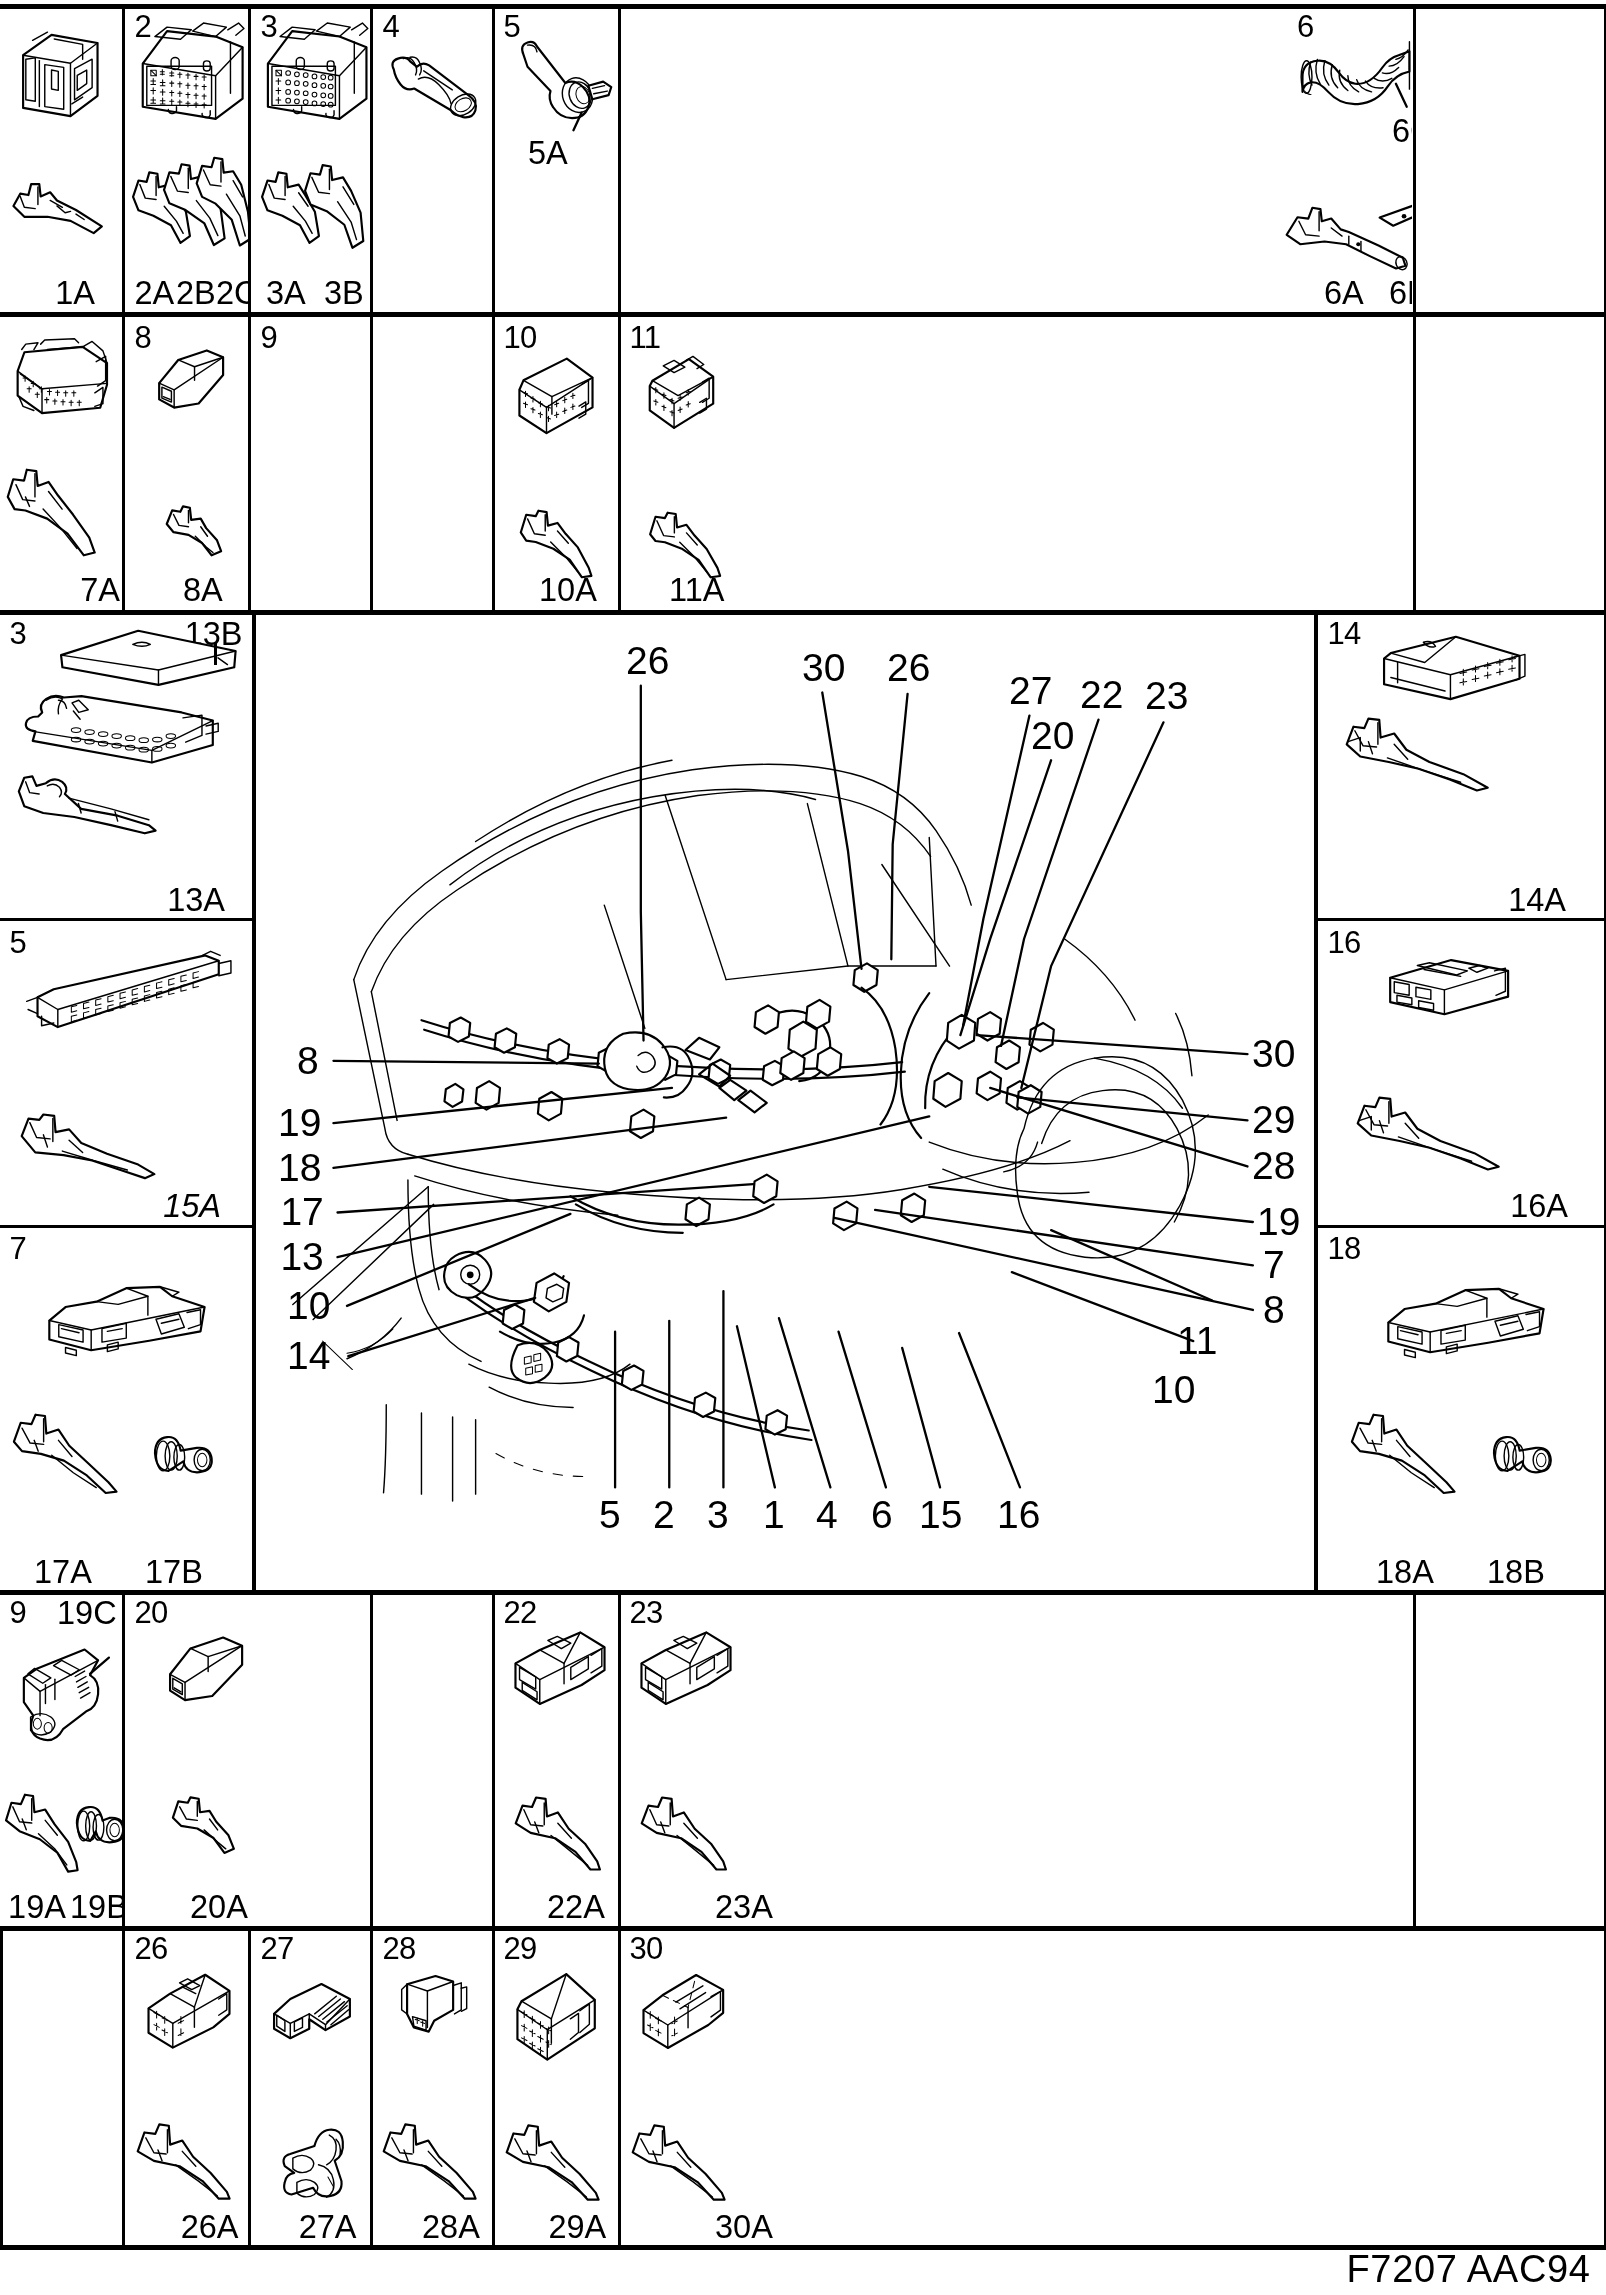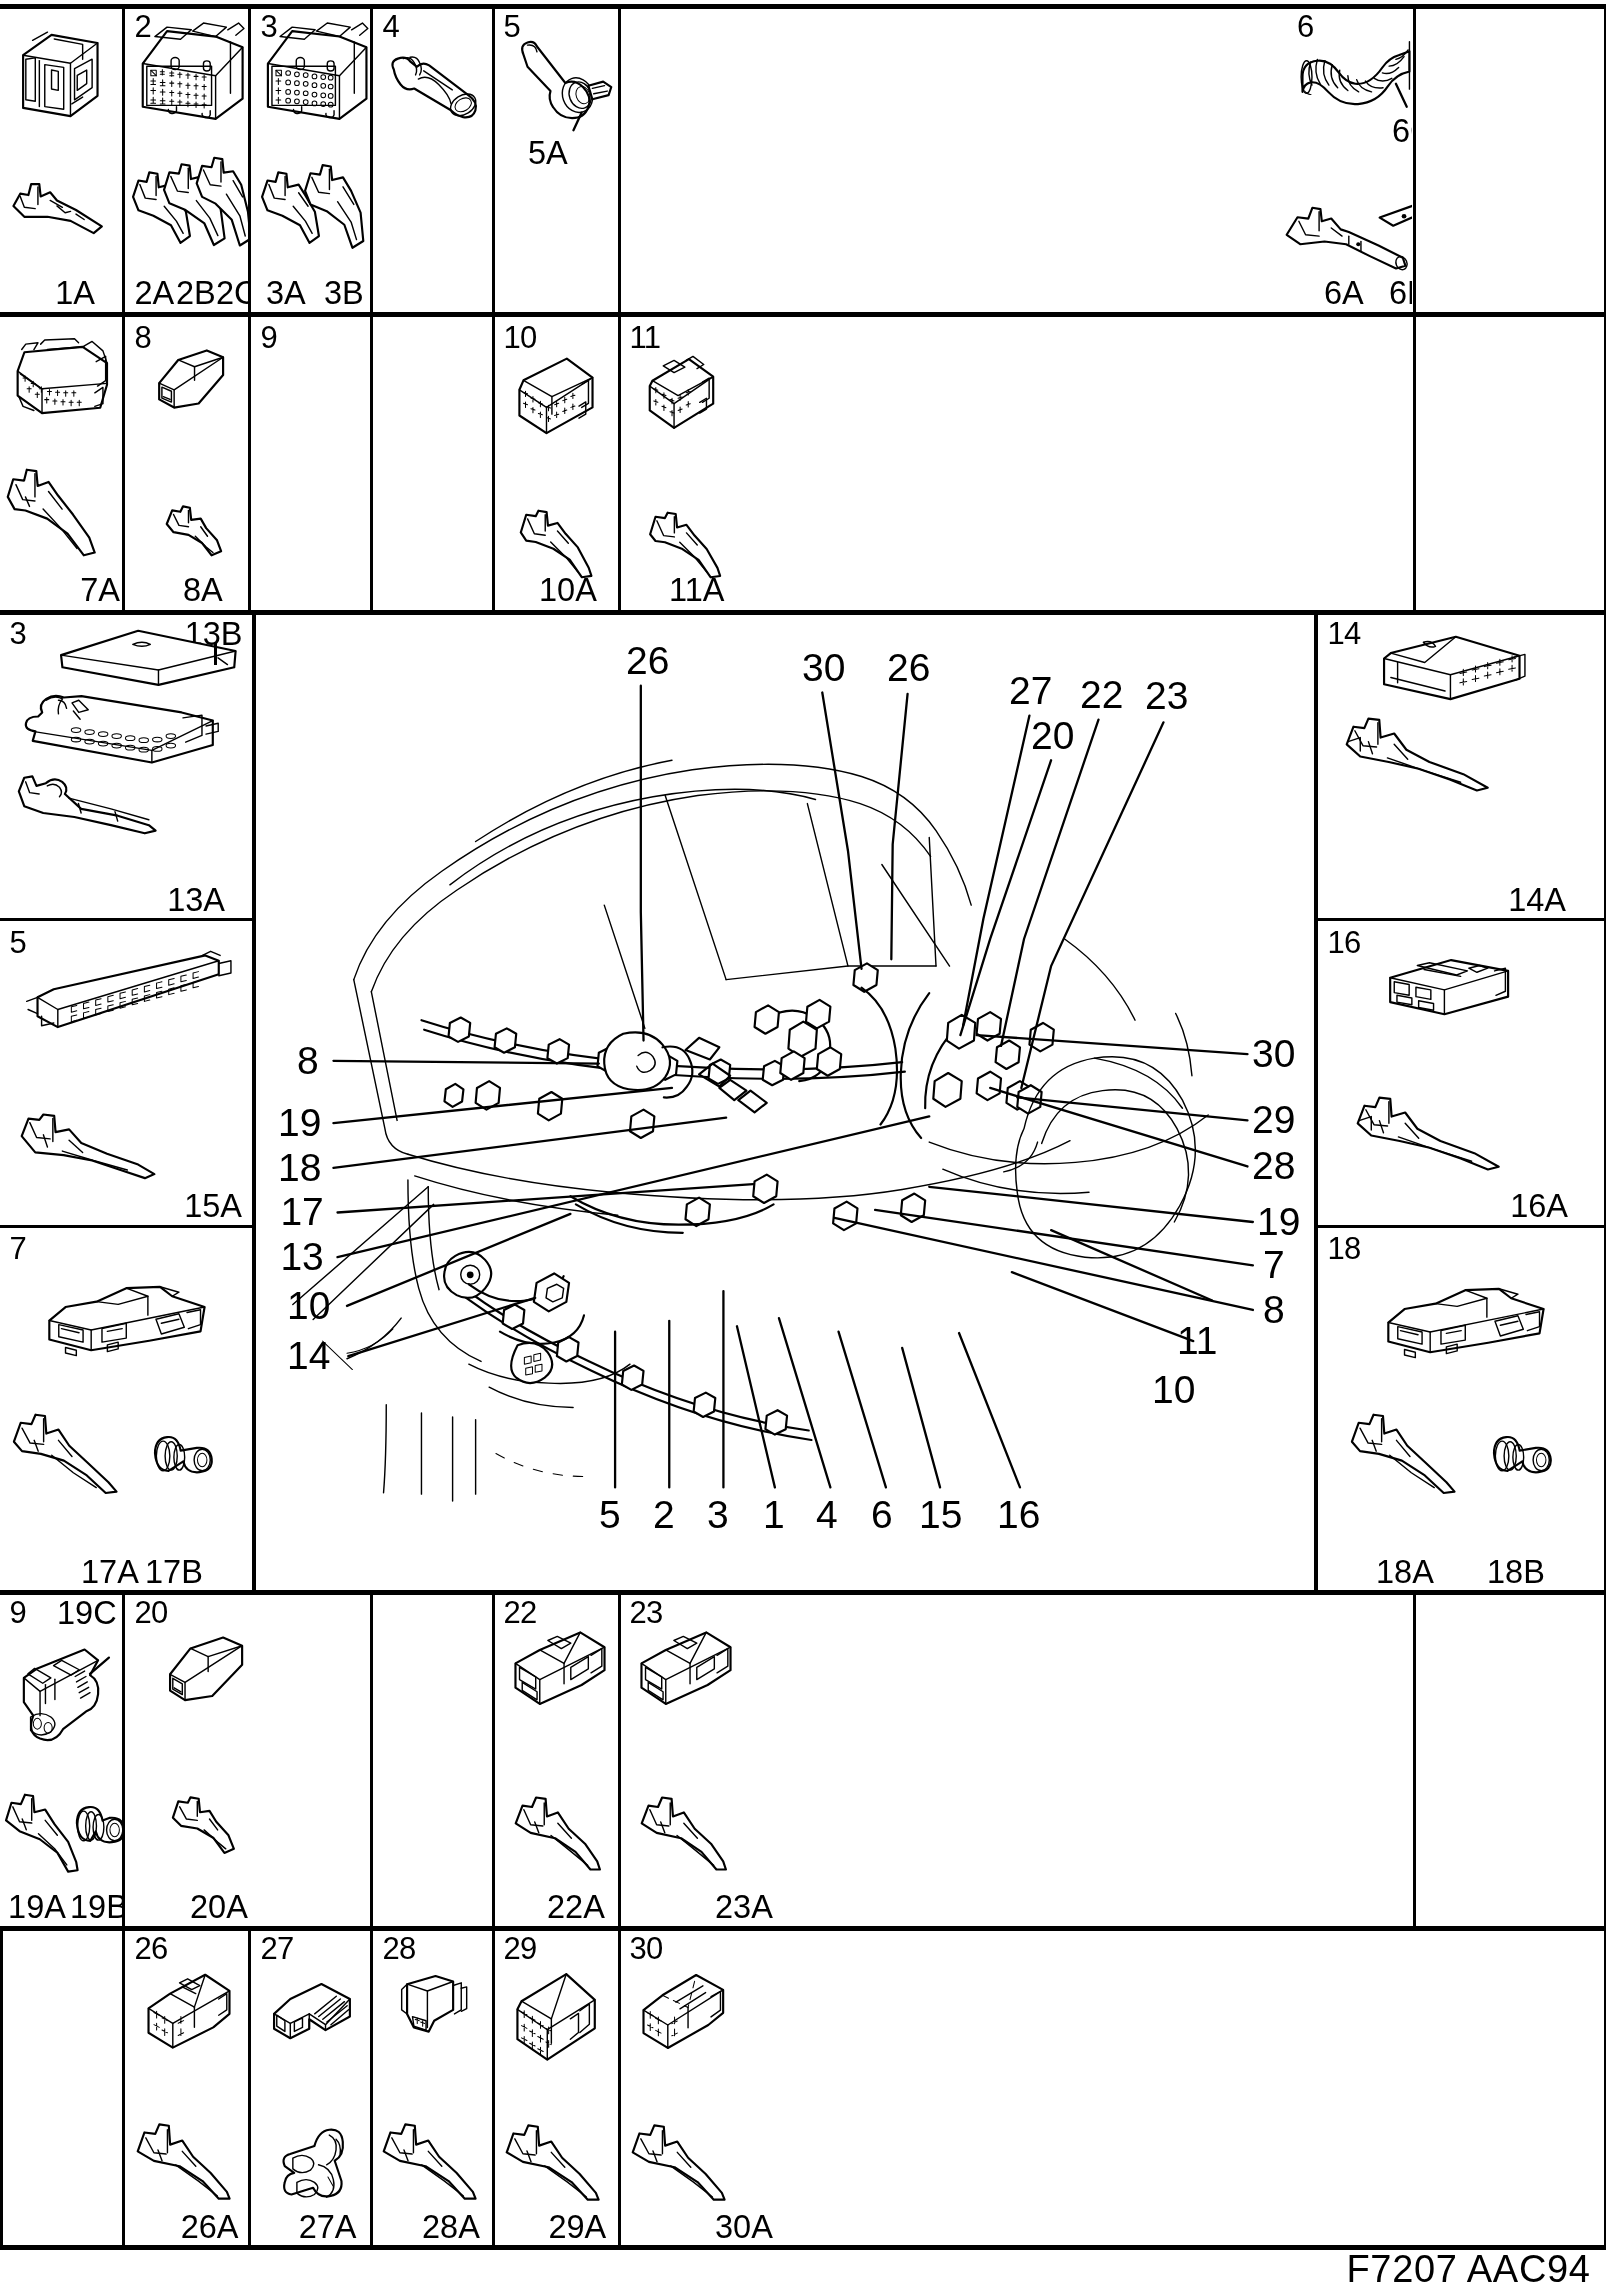--- a/index.html
+++ b/index.html
@@ -597,21 +597,21 @@
     <div class="art" style="left:19px;top:190px;">
       <svg width="153" height="68" viewBox="0 0 226 100">
         <path class="f" d="M4 34 L14 8 L30 10 L36 2 L52 4 L54 28 L74 24 L92 44 L130 60 L176 76 L200 90 L186 96 L150 84 L108 70 L66 62 L24 58 Z"></path>
         <path class="s2" d="M16 14 L26 36 L46 38"></path>
         <path class="s2" d="M50 8 L50 42"></path>
         <path class="s2" d="M74 40 L94 58"></path>
         <path class="s2" d="M64 56 L110 70 L160 84"></path>
         <path class="s2" d="M36 32 L42 50"></path>
       </svg>
     </div>
-    <div class="cap b" style="right:10px;">15A</div>
+    <div class="cap b" style="right:31px;font-style:italic;">15A</div>
   </div>
 
   <div class="cell" style="left:0;top:1229px;width:252px;height:362px;">
     <div class="idx">7</div>
     <div class="art" style="left:45px;top:47px;">
       <svg width="172" height="81" viewBox="0 0 254 120">
         <path class="f" d="M6 66 L6 94 L68 110 L154 96 L230 82 L236 46 L188 30 L170 16 L120 18 L76 38 L30 46 Z"></path>
         <path class="s2" d="M6 66 L68 80 L68 110"></path>
         <path class="s2" d="M68 80 L236 46"></path>
         <path class="s2" d="M120 18 L152 30 L108 42 L76 38"></path>
@@ -641,21 +641,21 @@
     <div class="art" style="left:148px;top:200px;">
       <svg width="72" height="58" viewBox="0 0 106 86">
         <path class="f" d="M10 36 q0 -22 18 -24 q16 -2 20 20 L72 28 q20 -2 22 16 q2 18 -18 20 q-20 2 -24 -16 L30 62 q-18 0 -20 -26z"></path>
         <ellipse class="s2" cx="22" cy="40" rx="10" ry="22"></ellipse>
         <ellipse class="s2" cx="34" cy="40" rx="9" ry="21"></ellipse>
         <ellipse class="s2" cx="46" cy="42" rx="8" ry="19"></ellipse>
         <ellipse class="s2" cx="80" cy="46" rx="12" ry="16"></ellipse>
         <ellipse class="s1" cx="80" cy="46" rx="7" ry="10"></ellipse>
       </svg>
     </div>
-    <div class="cap b" style="left:34px;margin-left:47px;">17A</div>
+    <div class="cap b" style="left:34px;">17A</div>
     <div class="cap b" style="left:145px;">17B</div>
   </div>
 
   <div class="cell" style="left:1318px;top:614px;width:289px;height:305px;">
     <div class="idx">14</div>
     <div class="art" style="left:62px;top:20.3px;">
       <svg width="149" height="72" viewBox="0 0 220 106">
         <path class="f" d="M6 36 L6 74 L104 96 L206 66 L206 32 L112 4 L16 28 Z"></path>
         <path class="s2" d="M6 36 L104 60 L104 96"></path>
         <path class="s2" d="M104 60 L206 32"></path>

